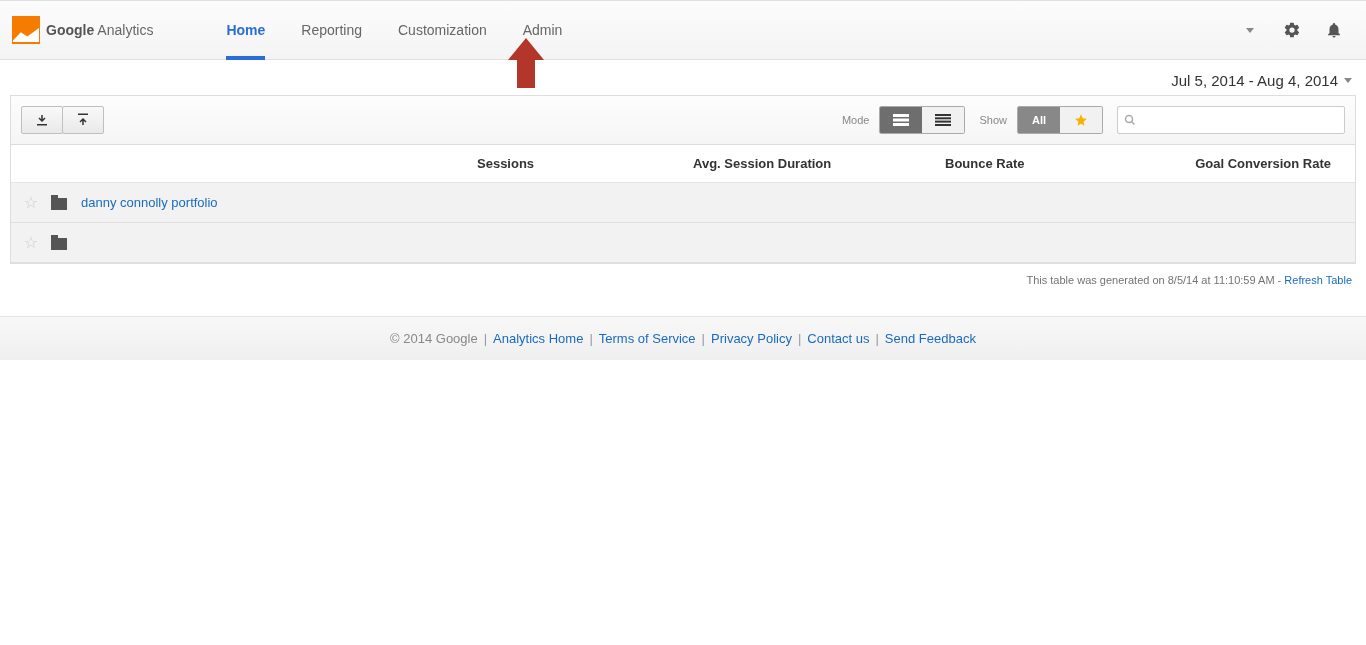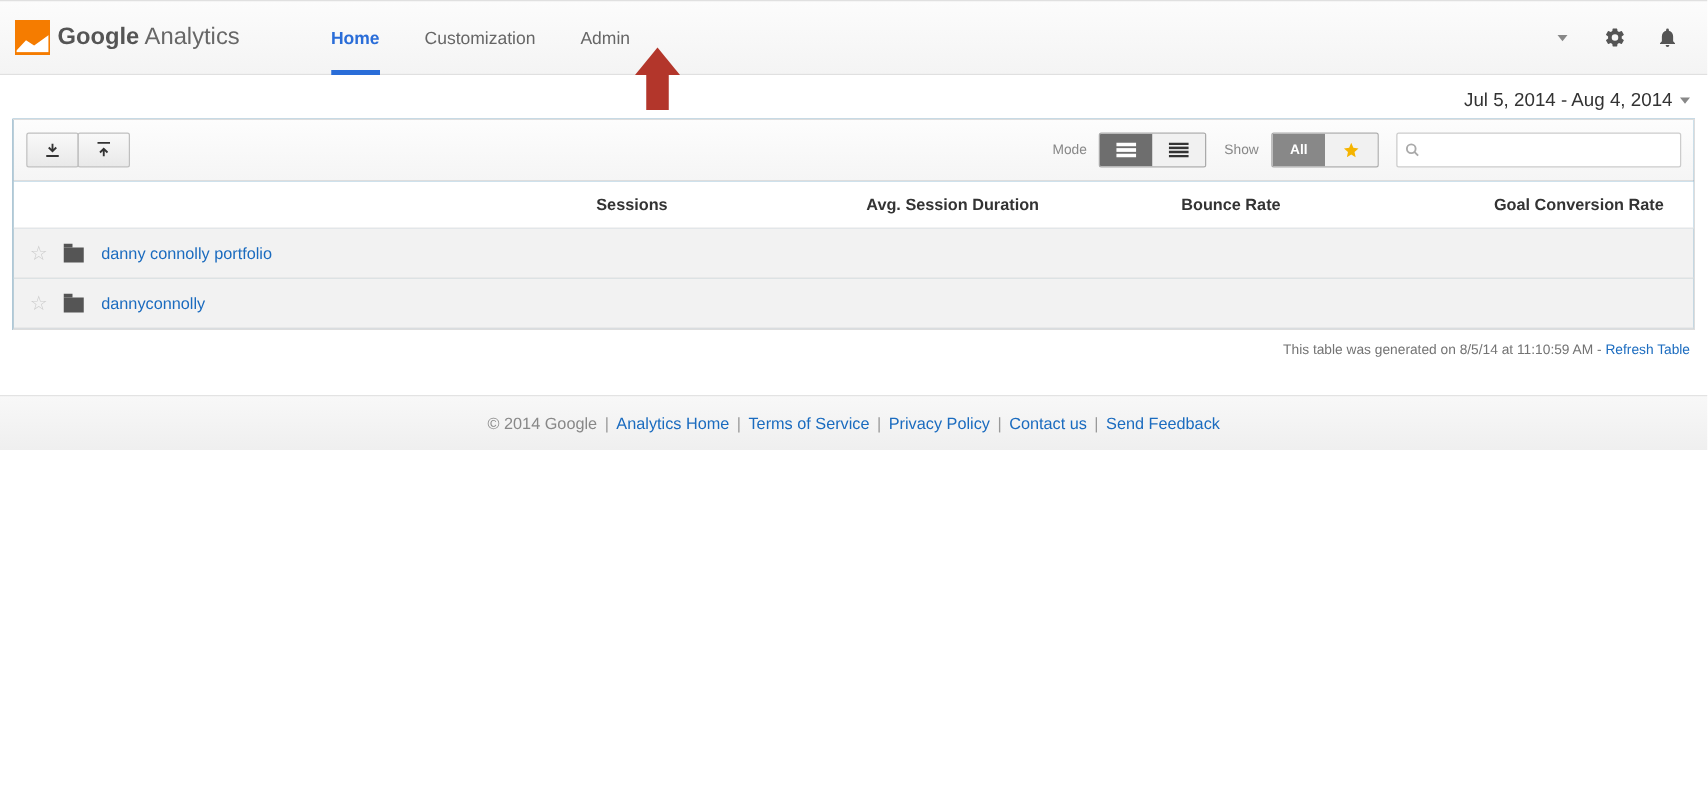--- a/index.html
+++ b/index.html
@@ -27,21 +27,21 @@
     position: relative;
     overflow: hidden;
   }
   .logo-icon::before {
     content:"";
     position:absolute;
     left: 1px; right: 1px; bottom: 2px; top: 12px;
     background: #fff;
     clip-path: polygon(0% 90%, 30% 30%, 55% 60%, 100% 0%, 100% 100%, 0% 100%);
   }
-  .logo-text { font-size: 19px; color: #676767; font-weight: 400; }
+  .logo-text { font-size: 14px; color: #676767; font-weight: 400; }
   .logo-text b { font-weight: 700; color: #555; }
   .nav { display:flex; align-items:stretch; height:100%; }
   .nav-item {
     display:flex; align-items:center;
     padding: 0 18px;
     color: #666; font-size: 14px; cursor:pointer;
     position: relative;
   }
   .nav-item.active { color: #2a6dd8; font-weight: 700; }
   .nav-item.active::after {
@@ -172,20 +172,21 @@
 <div class="header">
   <div class="logo-wrap">
     <div class="logo-icon"></div>
     <div class="logo-text">
       <b>Google</b>
       <span>Analytics</span>
     </div>
   </div>
   <div class="nav">
     <div class="nav-item active">Home</div>
+    <div class="nav-item">Reporting</div>
     <div class="nav-item">Customization</div>
     <div class="nav-item">Admin</div>
   </div>
   <div class="header-spacer"></div>
   <div class="header-ctrl">
       <span class="tri-down"></span>
     </div>
   <div class="header-ctrl">
     <svg width="18" height="18" viewBox="0 0 24 24" fill="#555">
         <path d="M19.14,12.94a7,7,0,0,0,.05-.94,7,7,0,0,0-.05-.94l2.11-1.65a.5.5,0,0,0,.12-.64l-2-3.46a.5.5,0,0,0-.61-.22l-2.49,1a7,7,0,0,0-1.63-.94L14.4,2.81A.5.5,0,0,0,13.9,2.4h-4a.5.5,0,0,0-.5.41L9.16,5.15a7,7,0,0,0-1.63.94l-2.49-1a.5.5,0,0,0-.61.22l-2,3.46a.5.5,0,0,0,.12.64L4.66,11.06a7,7,0,0,0,0,1.88L2.55,14.59a.5.5,0,0,0-.12.64l2,3.46a.5.5,0,0,0,.61.22l2.49-1a7,7,0,0,0,1.63.94l.24,2.34a.5.5,0,0,0,.5.41h4a.5.5,0,0,0,.5-.41l.24-2.34a7,7,0,0,0,1.63-.94l2.49,1a.5.5,0,0,0,.61-.22l2-3.46a.5.5,0,0,0-.12-.64ZM12,15.5A3.5,3.5,0,1,1,15.5,12,3.5,3.5,0,0,1,12,15.5Z"></path>
@@ -288,21 +289,20 @@
       <div class="col-bounce"></div>
       <div class="col-goal"></div>
   </div>
   <div class="grid-row">
     <div class="col-star">
         <span class="star-out">☆</span>
       </div>
     <div class="col-folder">
         <div class="folder-icon"></div>
       </div>
-    <div class="col-name"><span class="row-link">dannyconnolly</span></div>
     <div class="col-sessions"></div>
       <div class="col-duration"></div>
       <div class="col-bounce"></div>
       <div class="col-goal"></div>
   </div>
 </div>
 
 <div class="gen-note">
   <span>This table was generated on 8/5/14 at 11:10:59 AM - </span><a>Refresh Table</a>
 </div>

